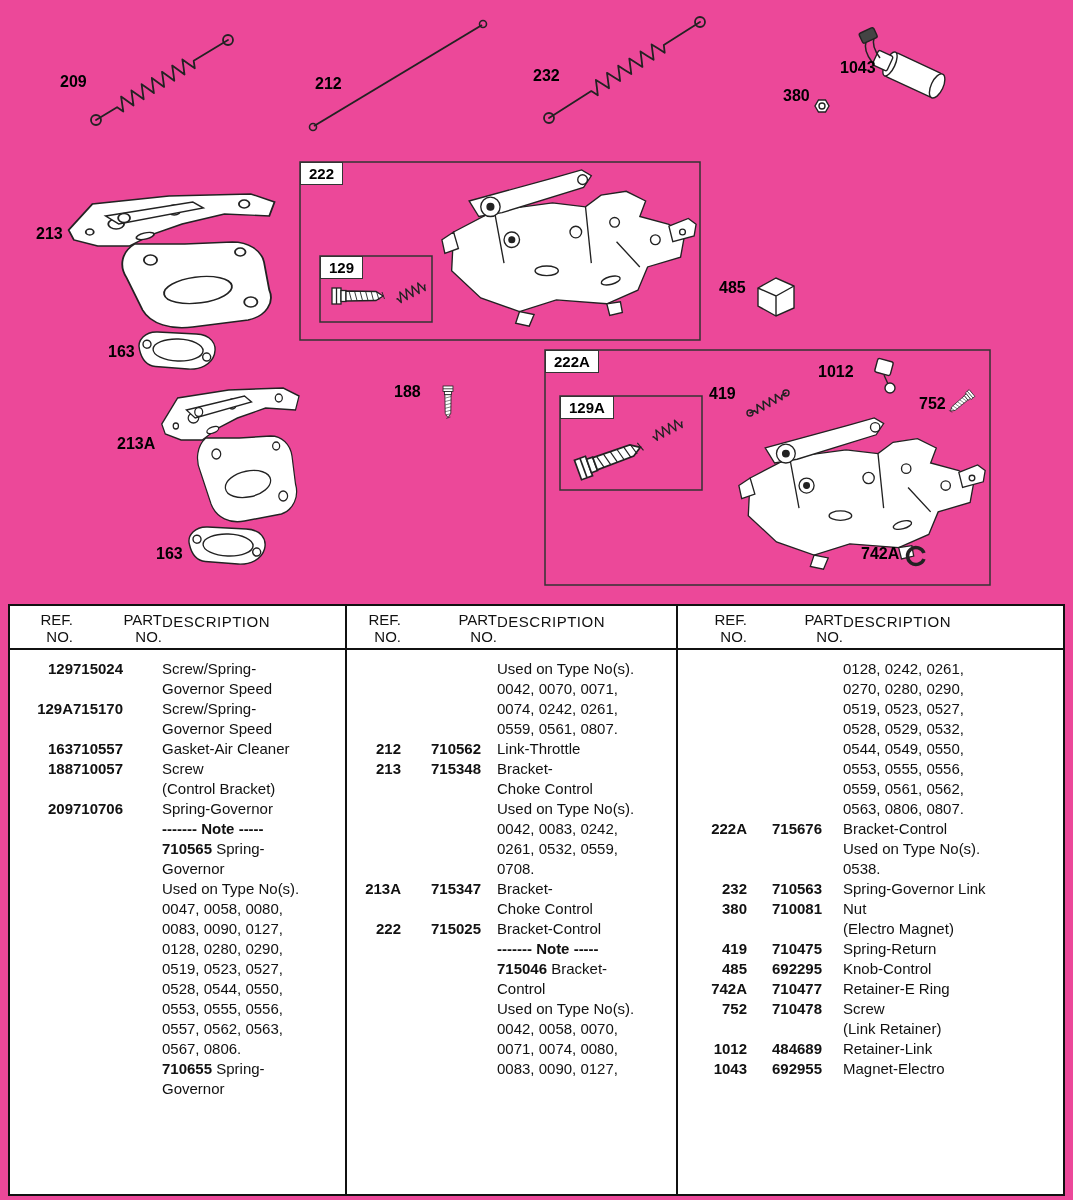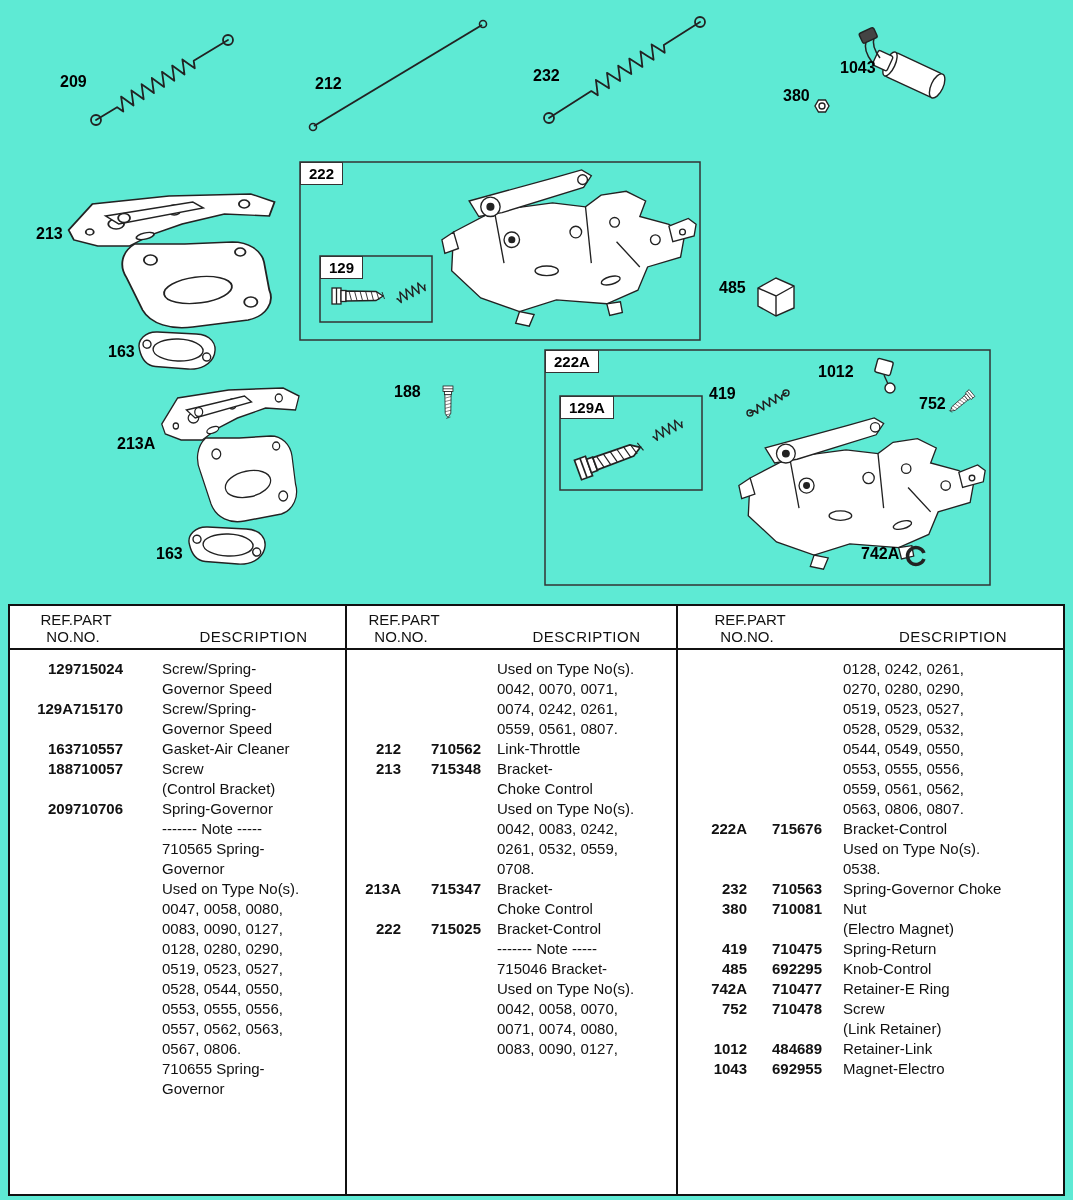--- a/index.html
+++ b/index.html
@@ -1,18 +1,18 @@
 <!DOCTYPE html>
 <html><head>
 <meta charset="utf-8">
 <style>
   *{box-sizing:border-box;margin:0;padding:0}
   html,body{width:1073px;height:1200px;background:#fff;color:#111;
     font-family:"Liberation Sans",sans-serif}
-  .page{position:relative;width:1073px;height:1200px;overflow:hidden;background:#5eead4}
+  .page{position:relative;width:1073px;height:1200px;overflow:hidden;background:#ec4899}
 
   
   .diagram{position:absolute;left:0;top:0;width:1073px;height:604px}
   .diagram svg{position:absolute;left:0;top:0}
   .plabel{position:absolute;font-weight:bold;font-size:16px;color:#000;white-space:nowrap}
   .boxlabel{position:absolute;font-weight:bold;font-size:15px;color:#000;background:#fff;
     border:1.5px solid #333;padding:2px 8px;white-space:nowrap}
   .spring{stroke:#222;fill:none;stroke-linejoin:round;stroke-linecap:round}
   .hook{stroke:#222;fill:none}
   .ink{stroke:#222;fill:#fff;stroke-width:1.4}
@@ -22,30 +22,30 @@
     border:2px solid #111;display:flex;background:#fff}
   .tcol{display:flex;flex-direction:column;flex:none}
   .col-a{width:335px}
   .col-b{width:331px;border-left:2px solid #111}
   .col-c{width:387px;border-left:2px solid #111}
   .thead{height:44px;border-bottom:2px solid #111;display:grid;padding-top:5px;font-size:15px}
   .col-a .thead,.col-a .trow{grid-template-columns:63px 89px 1fr}
   .col-b .thead,.col-b .trow{grid-template-columns:54px 96px 1fr}
   .col-c .thead,.col-c .trow{grid-template-columns:69px 96px 1fr}
   .h-ref{text-align:right;line-height:17px}
-  .h-part{text-align:left;line-height:17px}
-  .h-desc{align-self:end;text-align:center;letter-spacing:.5px;padding-bottom:3px}
+  .h-part{text-align:right;line-height:17px}
+  .h-desc{align-self:end;text-align:left;letter-spacing:.5px;padding-bottom:18px}
   .tbody{padding-top:9px}
   .trow{display:grid;height:20px;font-size:15px;line-height:20px;white-space:nowrap}
   .c-ref{font-weight:bold;text-align:right}
   .c-part{font-weight:bold}
   .col-a .c-part{}
   .col-b .c-part{padding-left:30px}
   .col-c .c-part{padding-left:25px}
-  .c-desc b{font-weight:normal}
+  .c-desc b{font-weight:bold}
 </style>
 </head>
 <body>
 
 <div class="page">
 
   <div class="diagram">
     <svg width="1073" height="604" viewBox="0 0 1073 604" xmlns="http://www.w3.org/2000/svg">
       <defs>
         <g id="screwH" stroke="#222" stroke-width="1.3" fill="#fff">
@@ -438,20 +438,25 @@
             <span class="c-desc"><b>------- Note -----</b></span>
           </div>
           <div class="trow">
             <span class="c-ref"></span>
             <span class="c-part"></span>
             <span class="c-desc"><b>715046</b> Bracket-</span>
           </div>
           <div class="trow">
             <span class="c-ref"></span>
             <span class="c-part"></span>
+            <span class="c-desc">Control</span>
+          </div>
+          <div class="trow">
+            <span class="c-ref"></span>
+            <span class="c-part"></span>
             <span class="c-desc">Used on Type No(s).</span>
           </div>
           <div class="trow">
             <span class="c-ref"></span>
             <span class="c-part"></span>
             <span class="c-desc">0042, 0058, 0070,</span>
           </div>
           <div class="trow">
             <span class="c-ref"></span>
             <span class="c-part"></span>
@@ -529,21 +534,21 @@
             <span class="c-desc">Used on Type No(s).</span>
           </div>
           <div class="trow">
             <span class="c-ref"></span>
             <span class="c-part"></span>
             <span class="c-desc">0538.</span>
           </div>
           <div class="trow">
             <span class="c-ref">232</span>
             <span class="c-part">710563</span>
-            <span class="c-desc">Spring-Governor Choke</span>
+            <span class="c-desc">Spring-Governor Link</span>
           </div>
           <div class="trow">
             <span class="c-ref">380</span>
             <span class="c-part">710081</span>
             <span class="c-desc">Nut</span>
           </div>
           <div class="trow">
             <span class="c-ref"></span>
             <span class="c-part"></span>
             <span class="c-desc">(Electro Magnet)</span>

